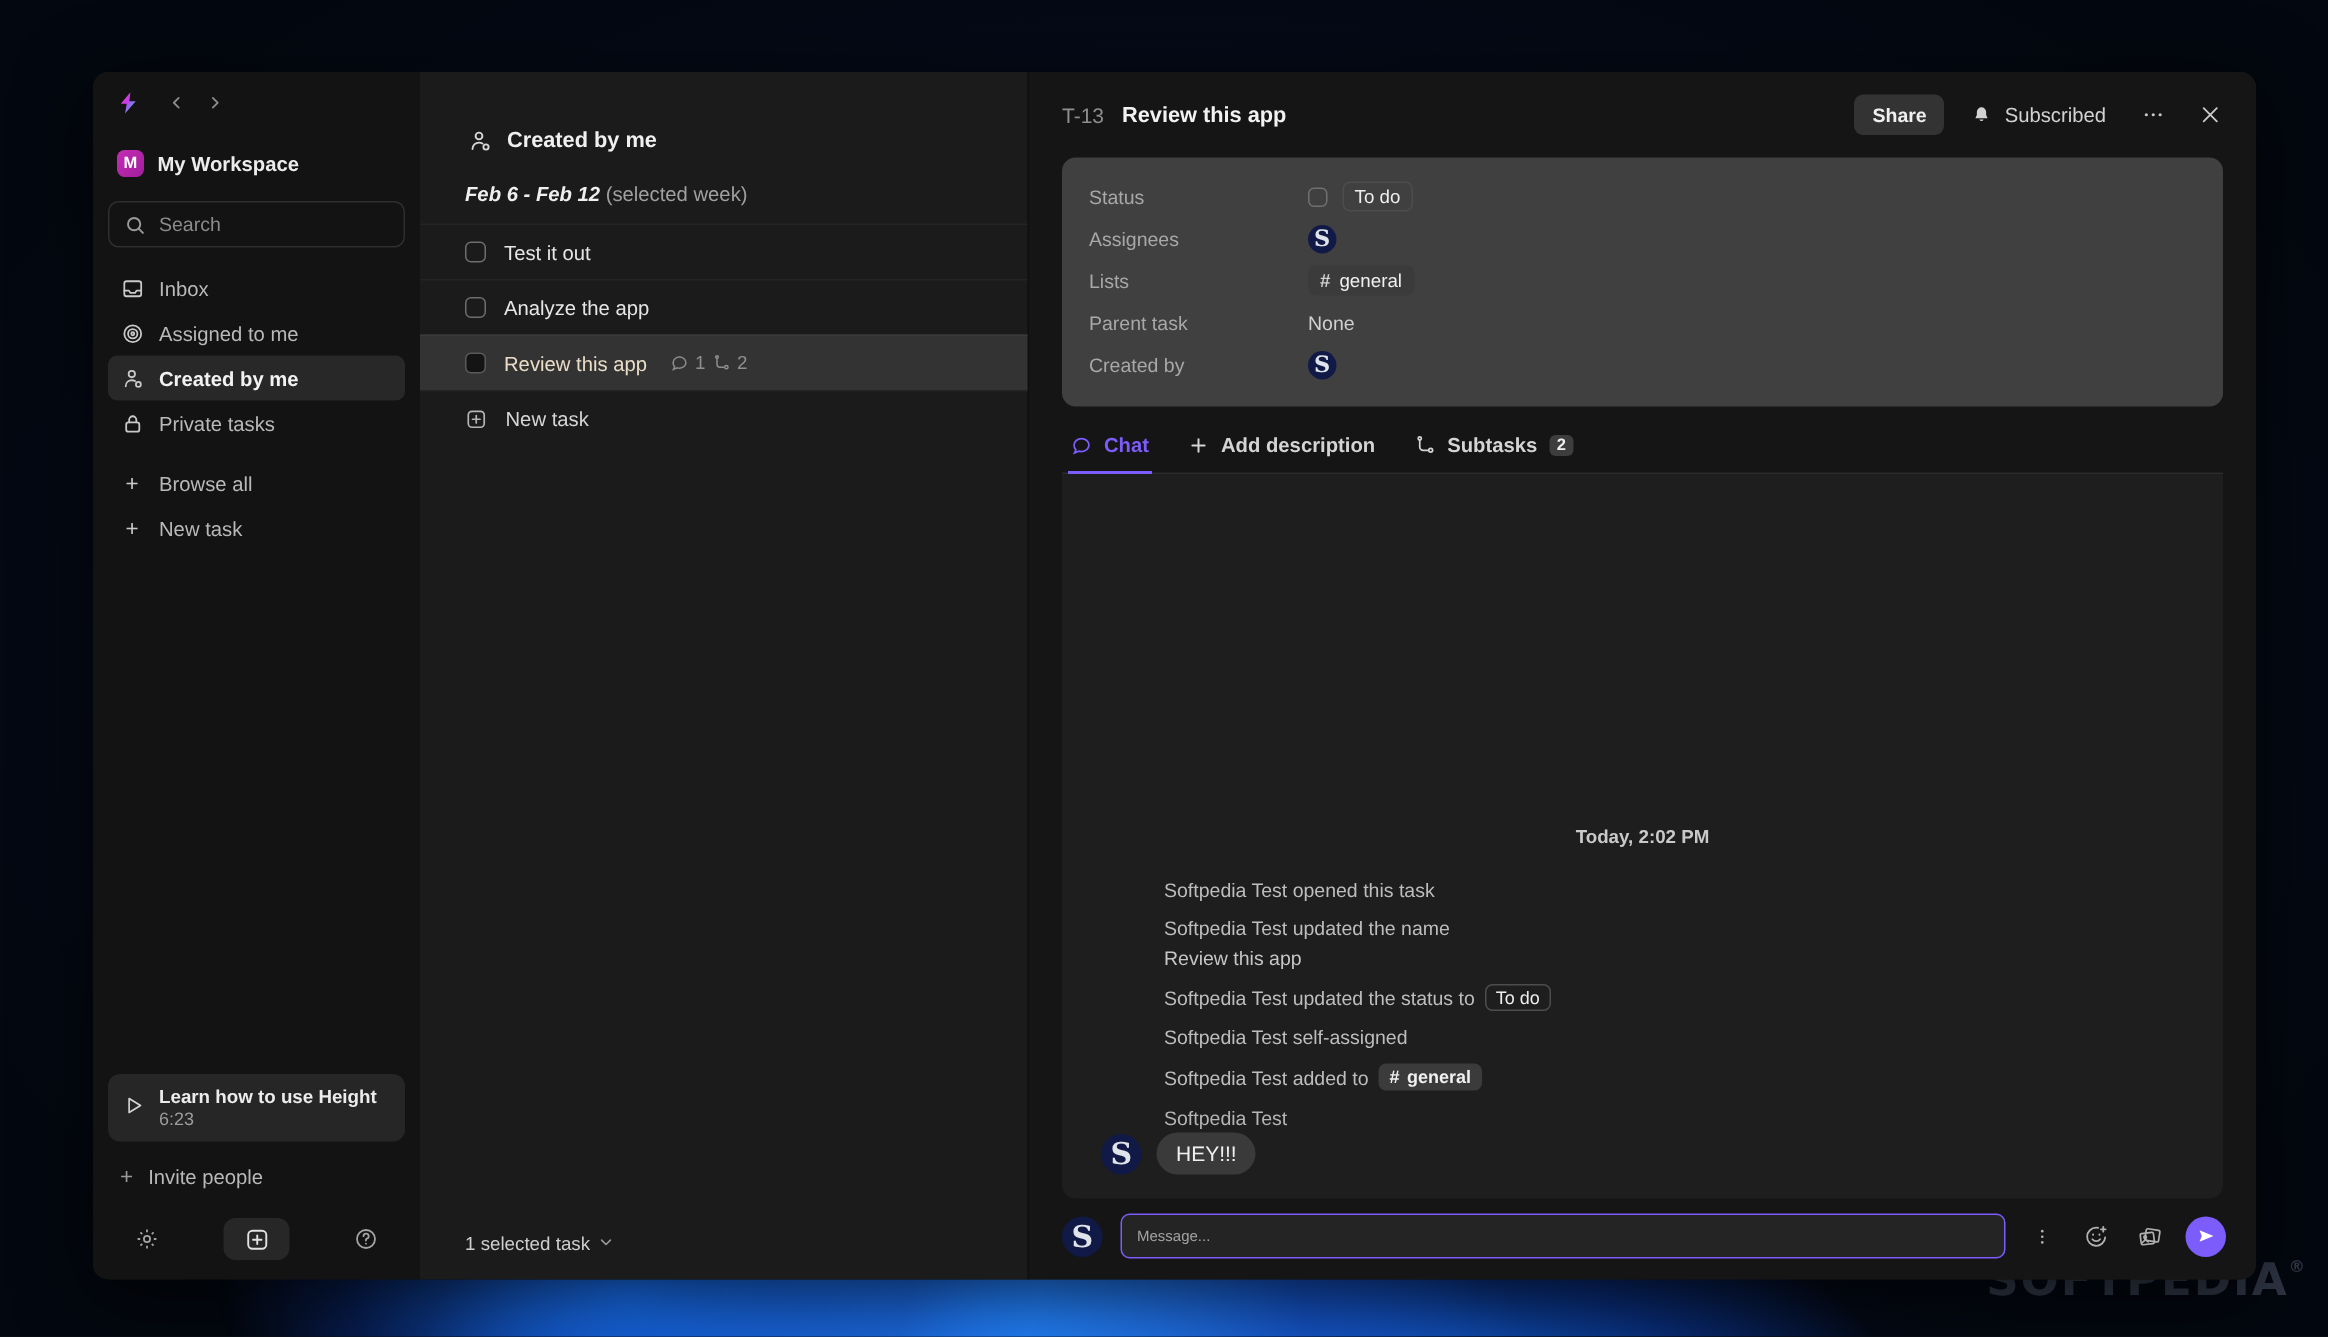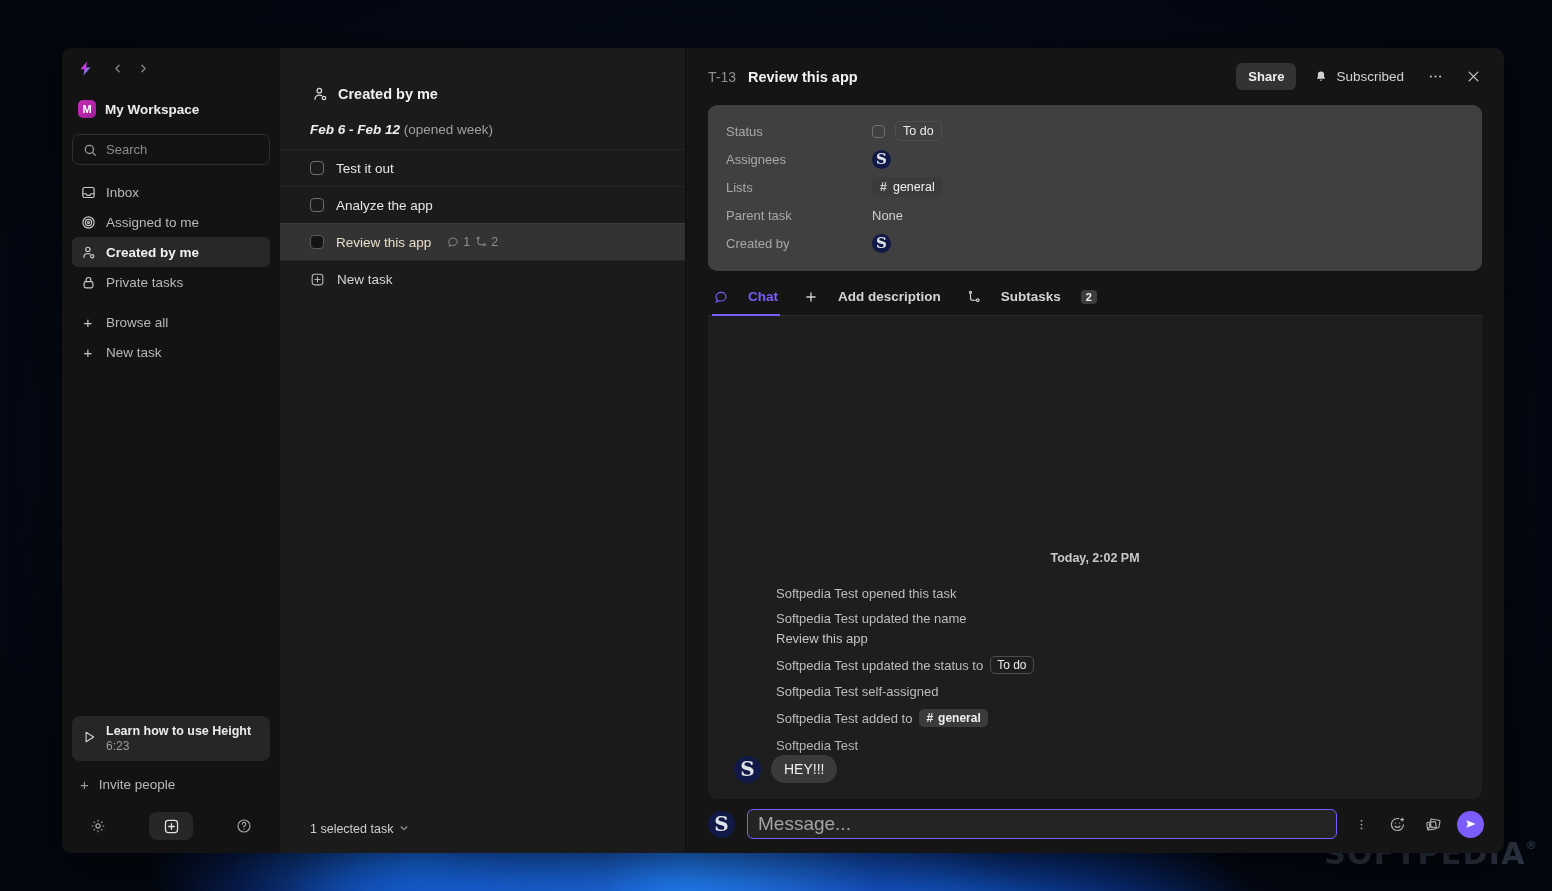--- a/index.html
+++ b/index.html
@@ -440,21 +440,21 @@
     border-bottom: 1px solid #2b2b2b;
     display: flex;
     align-items: flex-end;
     gap: 22px;
     padding: 0 4px;
     flex: none;
   }
   .tab {
     display: flex;
     align-items: center;
-    gap: 20px;
+    gap: 8px;
     padding: 6px 2px 10px 2px;
     font-size: 13.5px;
     font-weight: bold;
     color: #d4d4d4;
     cursor: pointer;
     border-bottom: 2px solid transparent;
     margin-bottom: -1px;
   }
   .tab.active {
     color: #7c5cfa;
@@ -548,21 +548,21 @@
     gap: 12px;
     padding: 10px 20px 14px 22px;
   }
   #msg-input {
     flex: 1 1 auto;
     height: 30px;
     background: #242424;
     border: 1.5px solid #7c5cfa;
     border-radius: 6px;
     color: #e8e8e8;
-    font-size: 19px;
+    font-size: 10px;
     font-family: inherit;
     padding: 0 10px;
     outline: none;
   }
   #msg-input::placeholder { color: #a3a3a3; }
   .comp-icon {
     width: 24px; height: 24px;
     display: flex; align-items: center; justify-content: center;
     color: #b0b0b0;
     border-radius: 5px;
@@ -745,21 +745,21 @@
             <circle cx="11" cy="7" r="3.4"></circle>
             <path d="M4.5 20c0-3.8 2.9-6.4 6.5-6.4 1.3 0 2.5.3 3.5.9"></path>
             <circle cx="18" cy="18" r="2.6"></circle>
           </svg>
       </span>
       <span id="tl-title">Created by me</span>
     </div>
 
     <div id="week-row">
       <span class="wk-range">Feb 6 - Feb 12</span>
-      <span class="wk-note">(opened week)</span>
+      <span class="wk-note">(selected week)</span>
     </div>
 
     <div class="task-row">
       <span class="task-cb"></span>
       <span class="task-name">Test it out</span>
     </div>
 
     <div class="task-row">
       <span class="task-cb"></span>
       <span class="task-name">Analyze the app</span>

